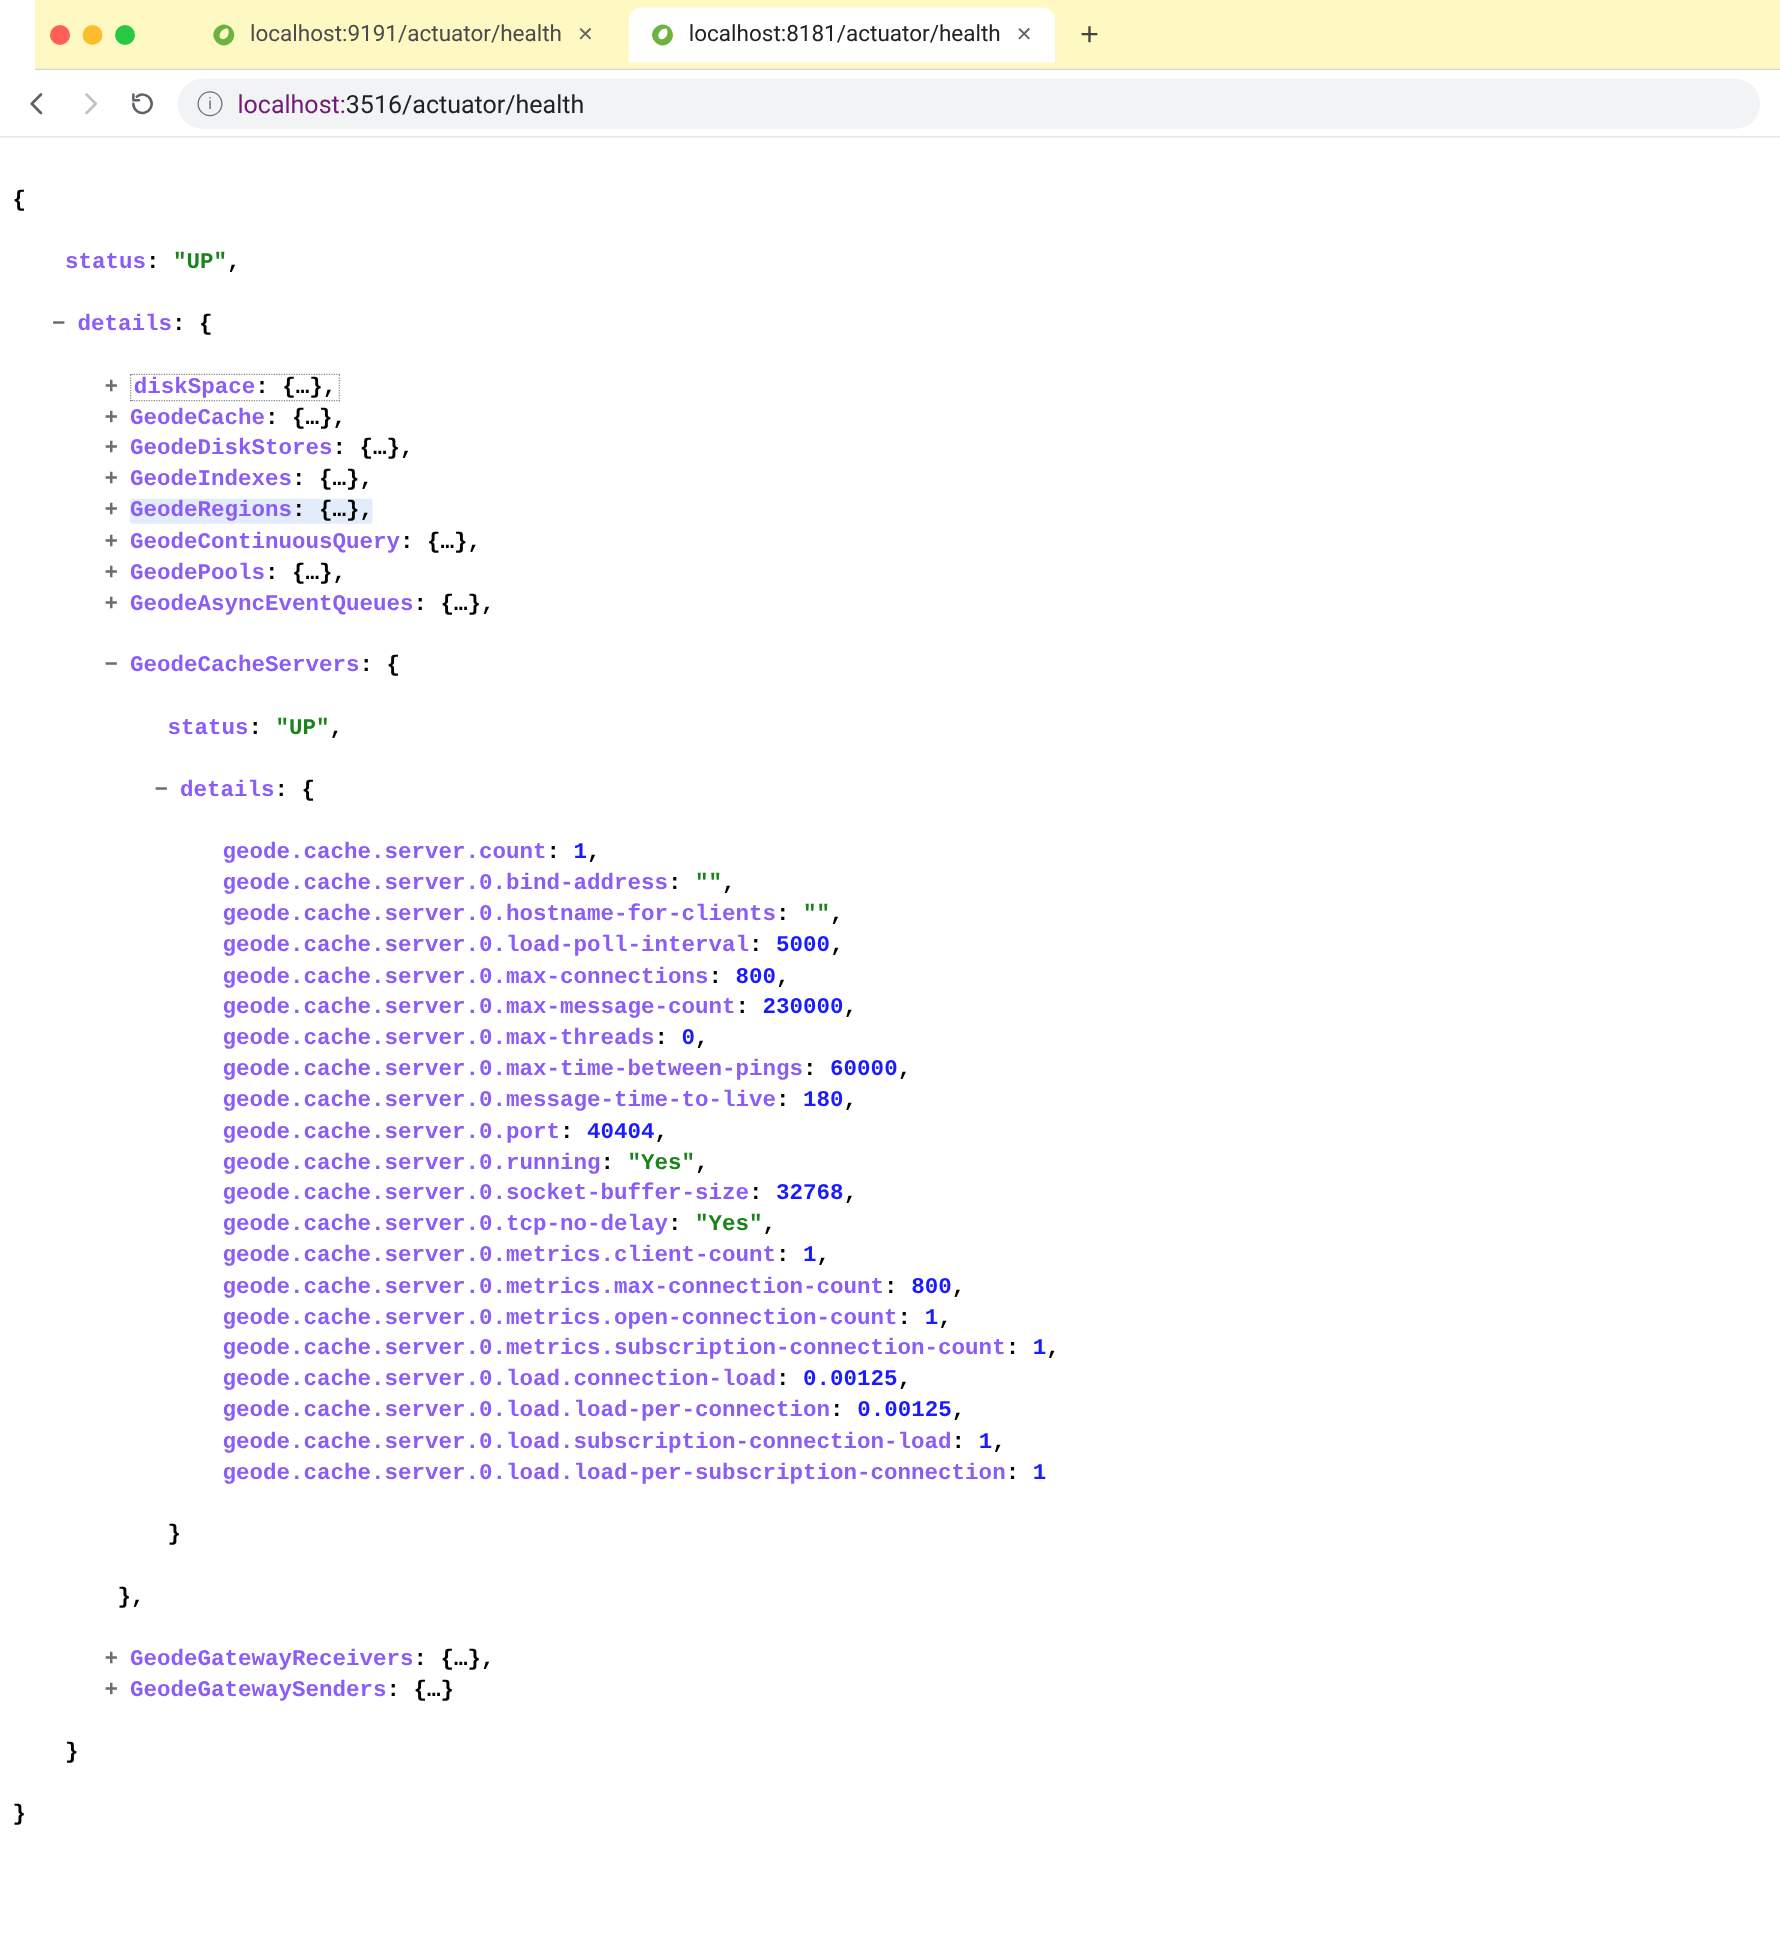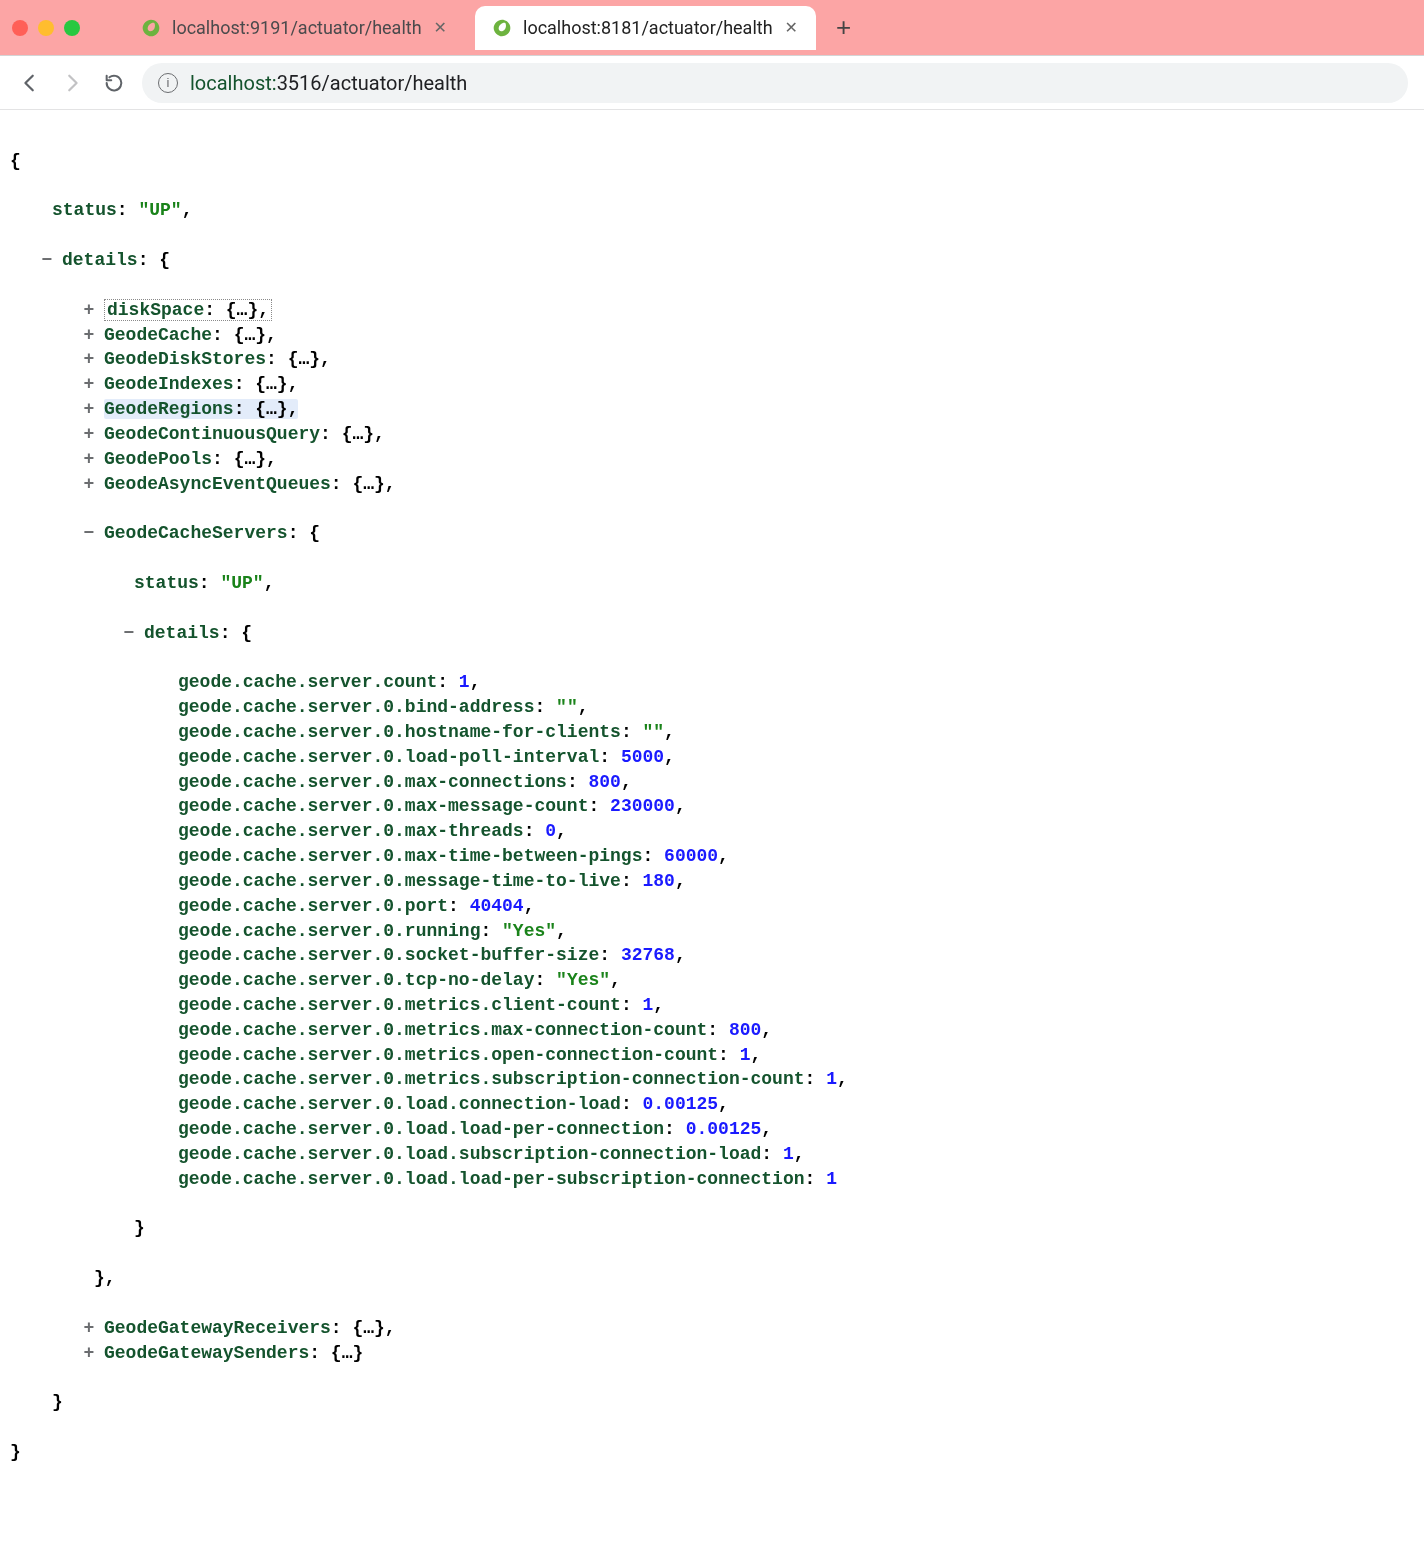--- a/index.html
+++ b/index.html
@@ -6,26 +6,27 @@
   body {
     margin: 0;
     font-family: "Menlo", "Consolas", "Liberation Mono", "Courier New", monospace;
     font-size: 18px;
     background: #fff;
     color: #000;
     width: 1424px;
   }
   .titlebar {
     height: 56px;
-    background: #fca5a5;
+    background: #fef9c3;
     display: flex;
     align-items: center;
     padding: 0 12px;
     gap: 10px;
     border-bottom: 1px solid #d4d4d5;
+    margin-left: 28px;
   }
   .traffic-lights { display: flex; gap: 10px; margin-right: 34px; }
   .dot { width: 16px; height: 16px; border-radius: 50%; }
   .red { background: #ff5f57; }
   .yellow { background: #ffbd2e; }
   .green { background: #28c840; }
   .tab {
     display: flex;
     align-items: center;
     gap: 10px;
@@ -72,34 +73,34 @@
     color: #202124;
   }
   .omnibox .info-icon {
     width: 20px; height: 20px;
     border: 1.5px solid #6b6d70;
     border-radius: 50%;
     display: inline-flex; align-items: center; justify-content: center;
     font-size: 13px; color: #6b6d70;
     font-family: sans-serif;
   }
-  .omnibox .scheme { color: #14532d; }
+  .omnibox .scheme { color: #701a75; }
   .content {
     padding: 14px 10px 40px 10px;
     white-space: pre;
     line-height: 1.38;
     font-weight: 700;
   }
   .line { display: block; }
   .indent1 { padding-left: 42px; }
   .indent3 { padding-left: 124px; }
   .indent4 { padding-left: 168px; }
   .toggler { display:inline-block; width: 18px; text-align: center; color:#6b6d70; cursor: pointer; }
   .sp6 { display:inline-block; width: 6px; }
-  .key { color: #14532d; }
+  .key { color: #8b5cf6; }
   .str { color: #1a831a; }
   .num { color: #1a1aff; }
   .punct { color: #000; }
   .hl { background: #e3ecfa; border-radius: 2px; }
   .dotted { border: 1px dotted #8a8a8a; padding: 0 2px; }
 </style>
 </head>
 <body>
 
 <div class="titlebar">

